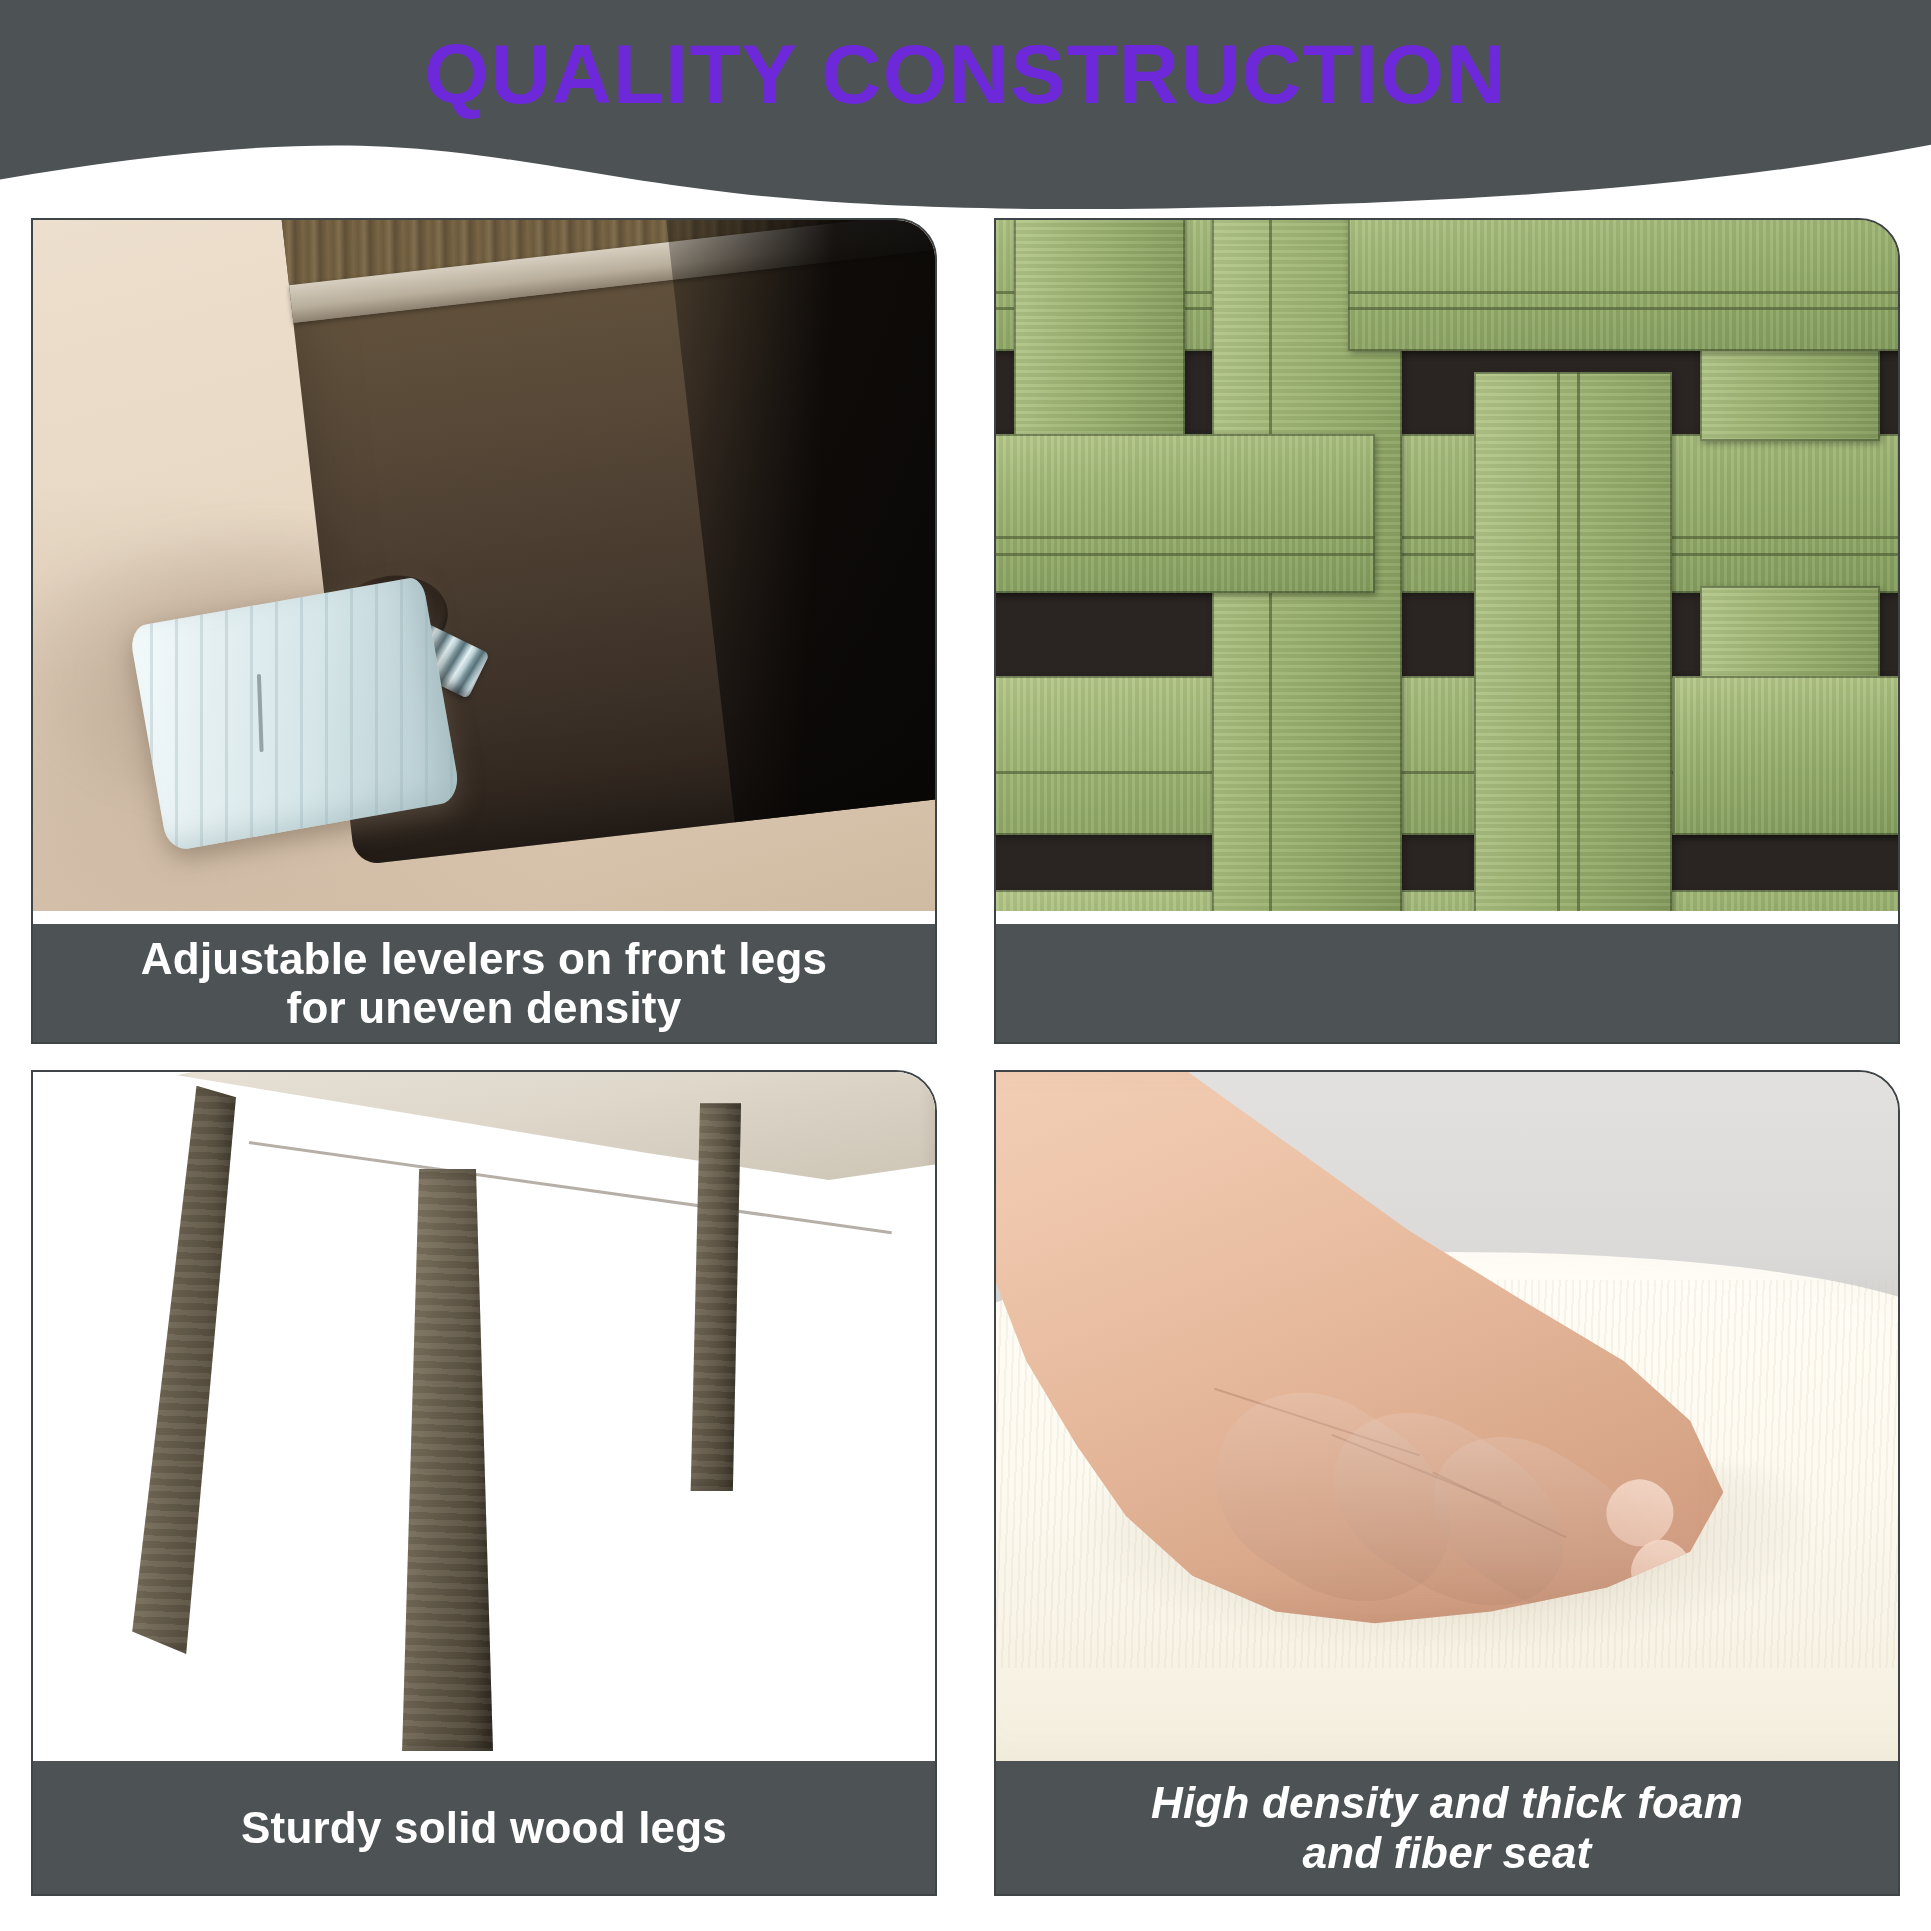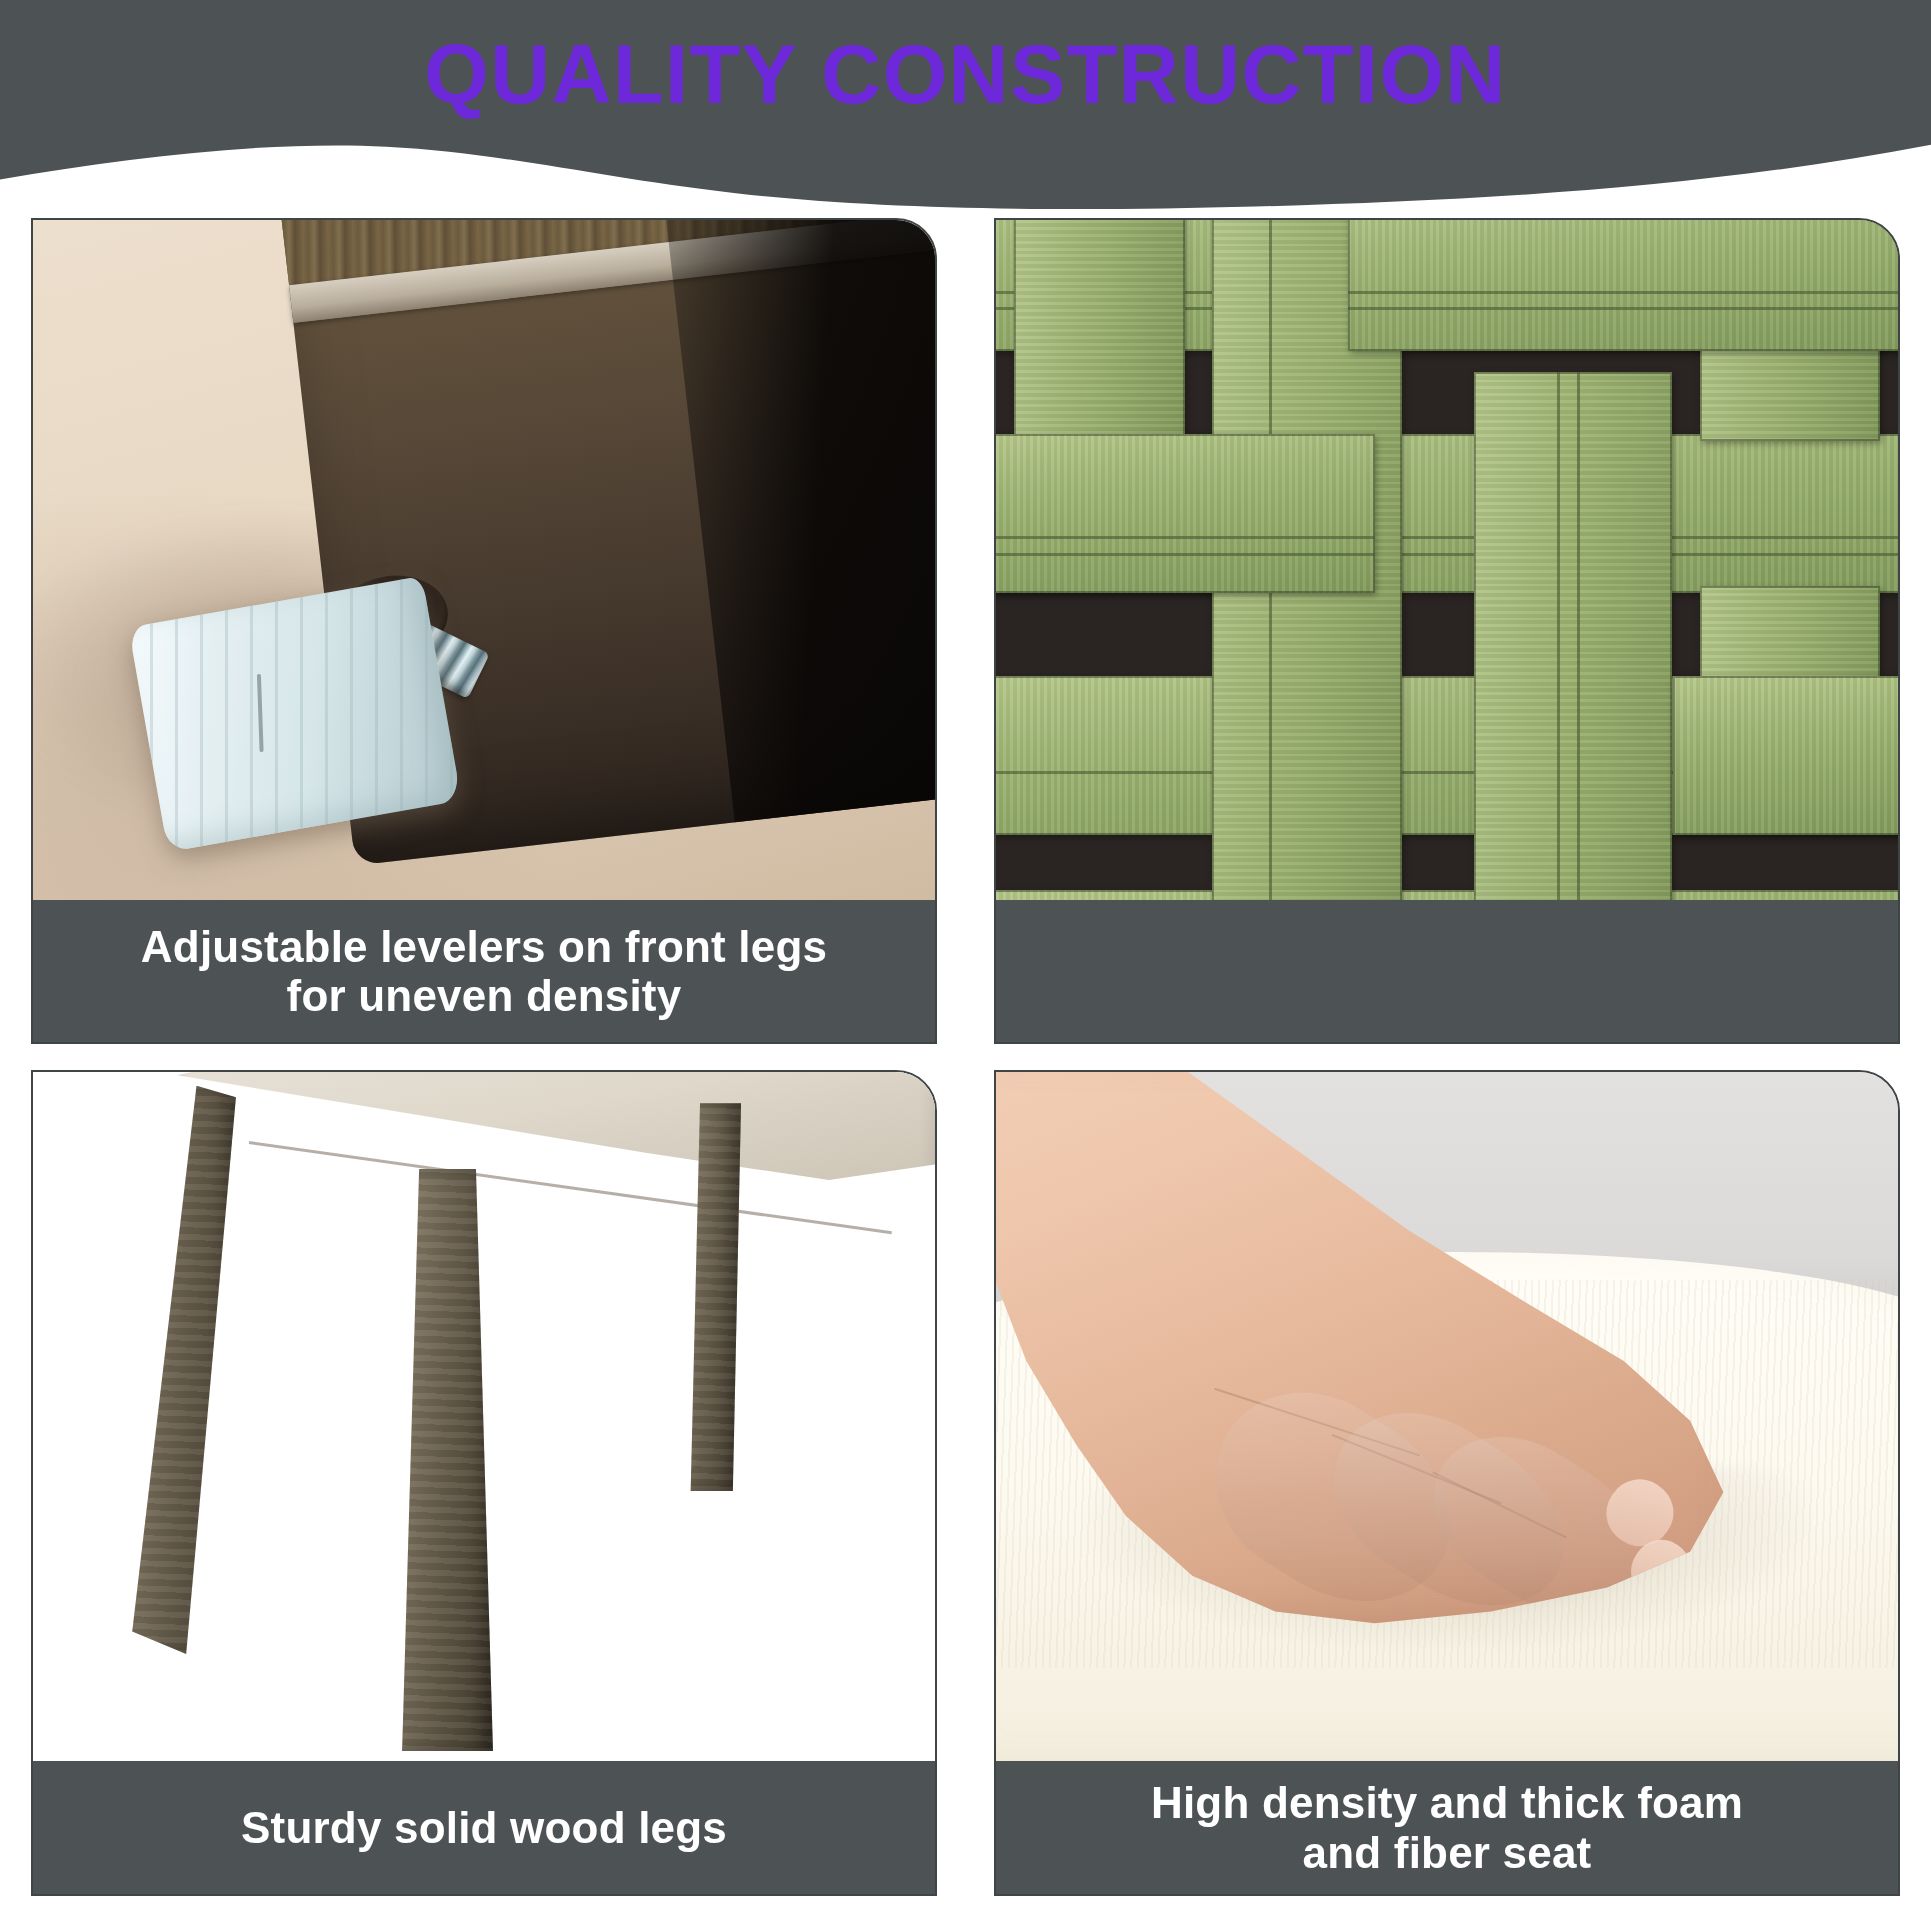--- a/index.html
+++ b/index.html
@@ -58,36 +58,36 @@
     position: absolute;
     width: 906px;
     box-sizing: border-box;
     border: 2.9px solid #3f4447;
     overflow: hidden;
     background: #ffffff;
   }
   .card-tl { left: 31px;  top: 0px;    height: 826px; border-top-right-radius: 41px; }
   .card-tr { left: 994px; top: 0px;   height: 826px; border-top-right-radius: 41px; }
   .card-bl { left: 31px;  top: 852px;  height: 826px; border-top-right-radius: 41px; }
-  .card-br { left: 994px; top: 852px; height: 826px; border-top-right-radius: 41px; }
+  .card-br { left: 994px; top: 852px; height: 826px; border-top-right-radius: 41px; font-style: italic; }
 
   .photo {
     position: relative;
     width: 100%;
     height: 691px;
     overflow: hidden;
   }
   .card-bl .photo, .card-br .photo { height: 693px; }
 
   .caption {
     position: absolute;
     left: 0;
     bottom: 0;
     width: 100%;
-    height: 142px;
+    height: 118px;
     background: #4d5255;
     color: #ffffff;
     display: flex;
     align-items: center;
     justify-content: center;
     text-align: center;
     font-size: 44px;
     font-weight: bold;
     line-height: 1.12;
     letter-spacing: 0.2px;

